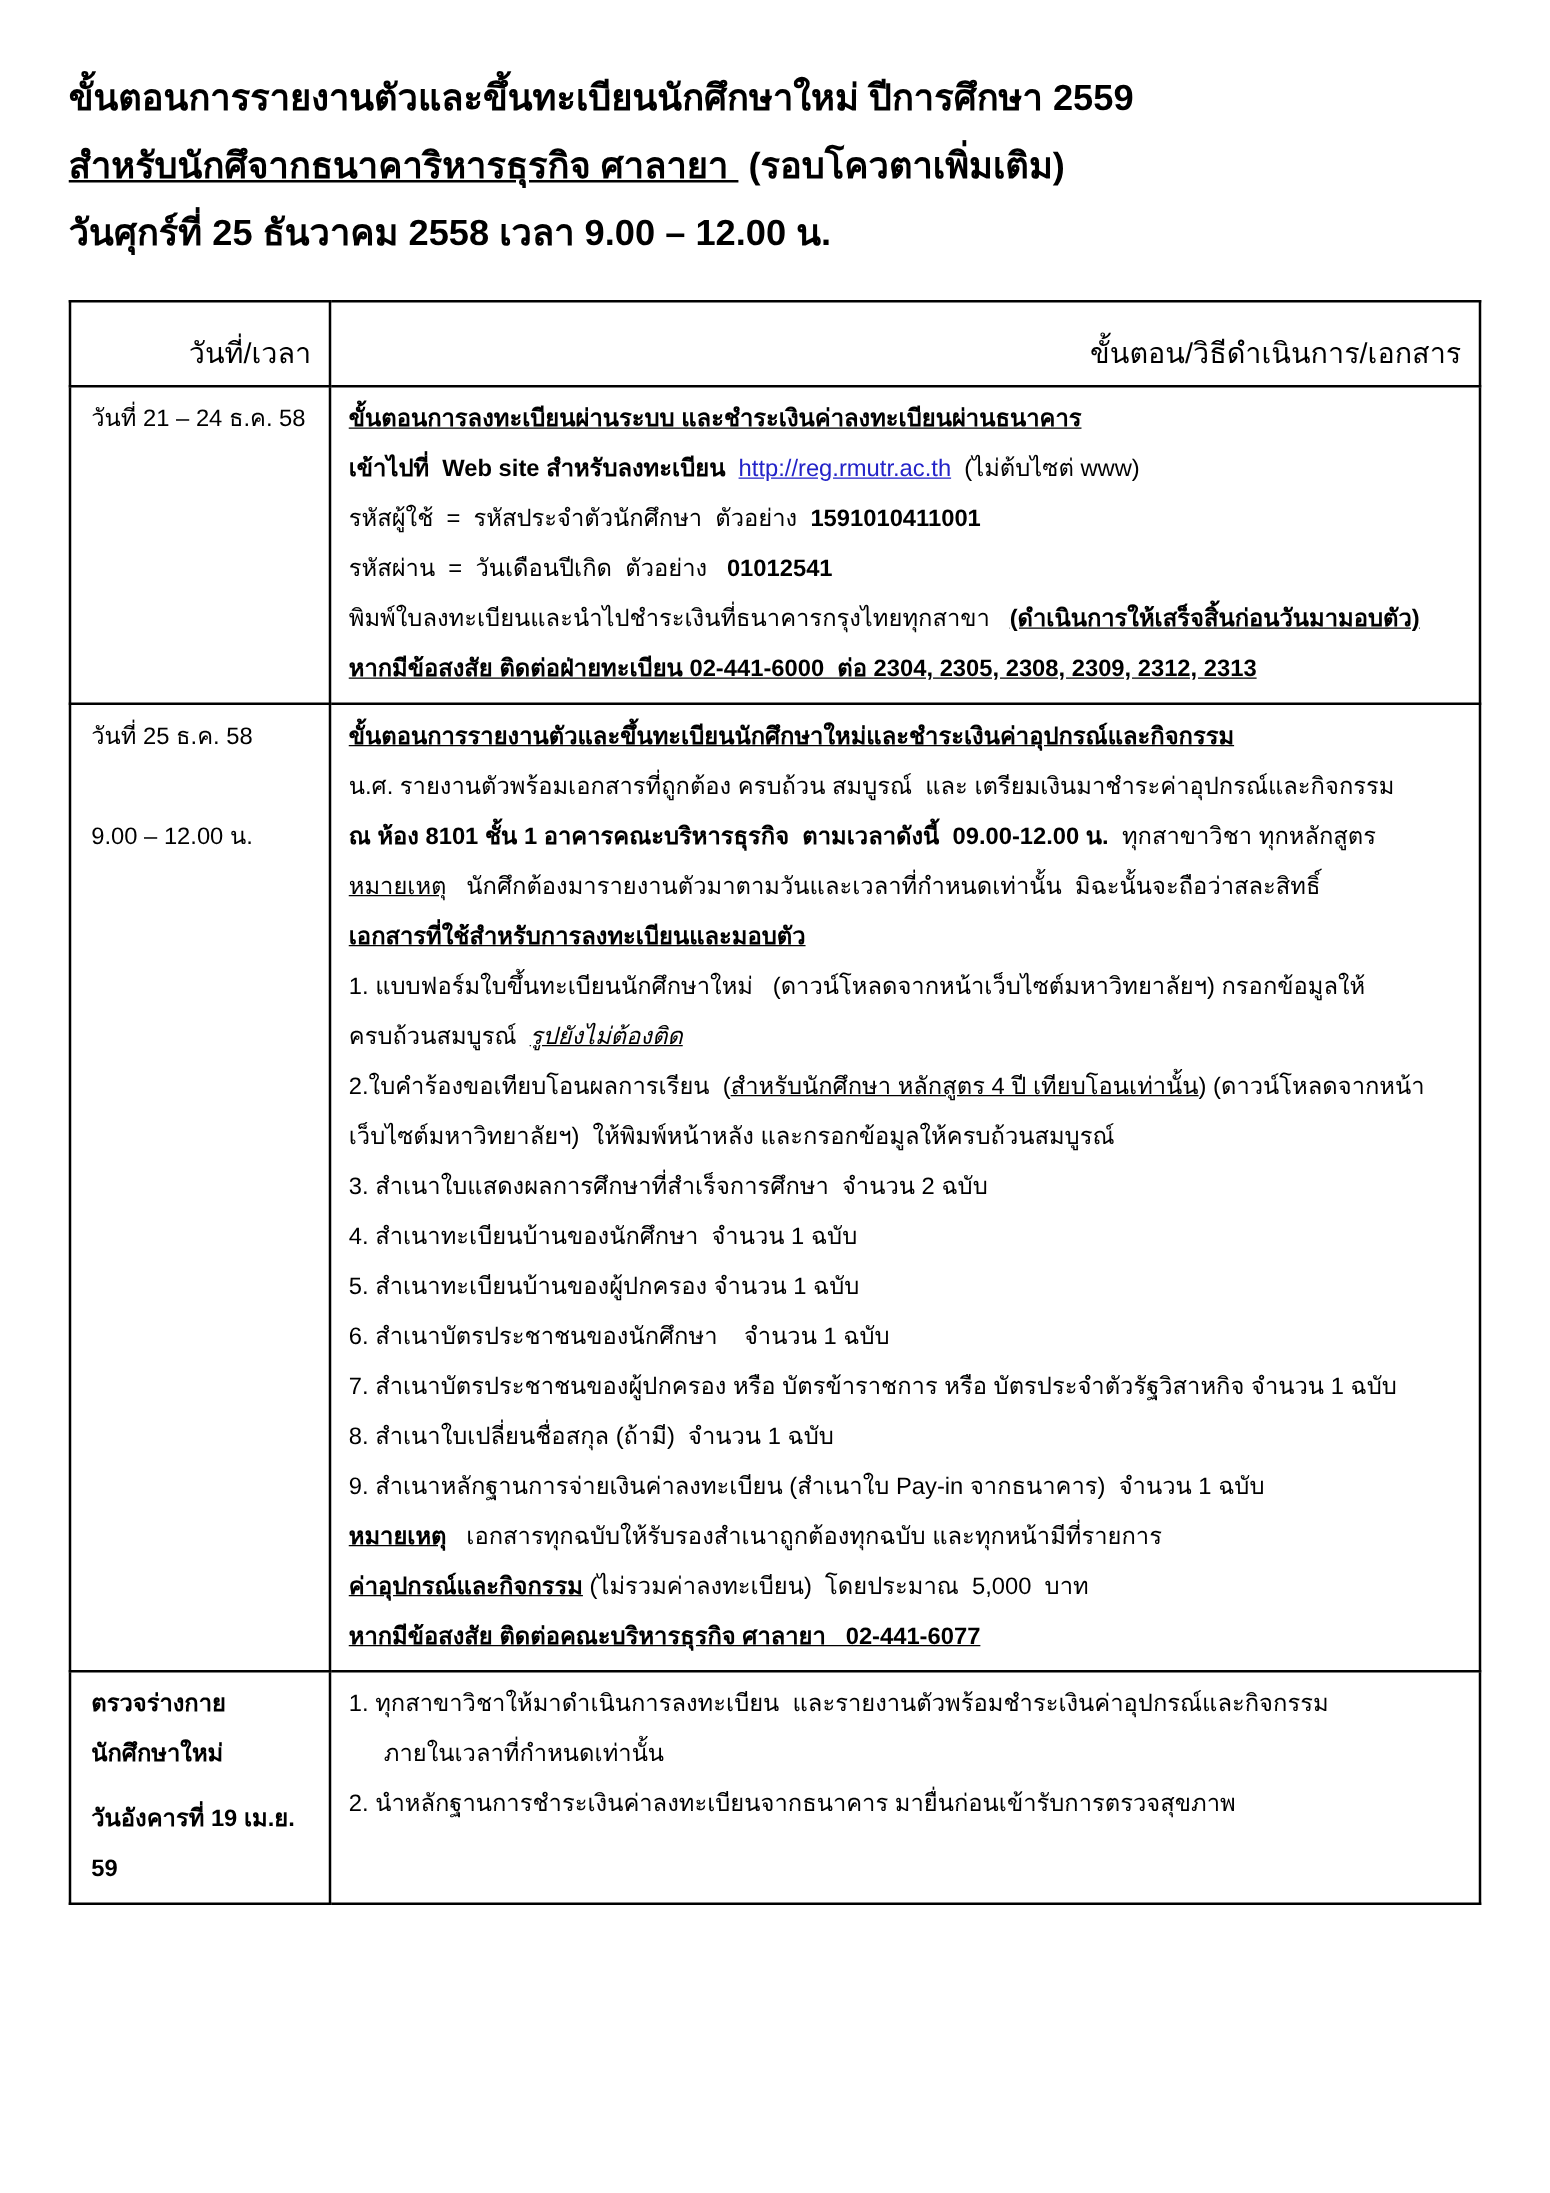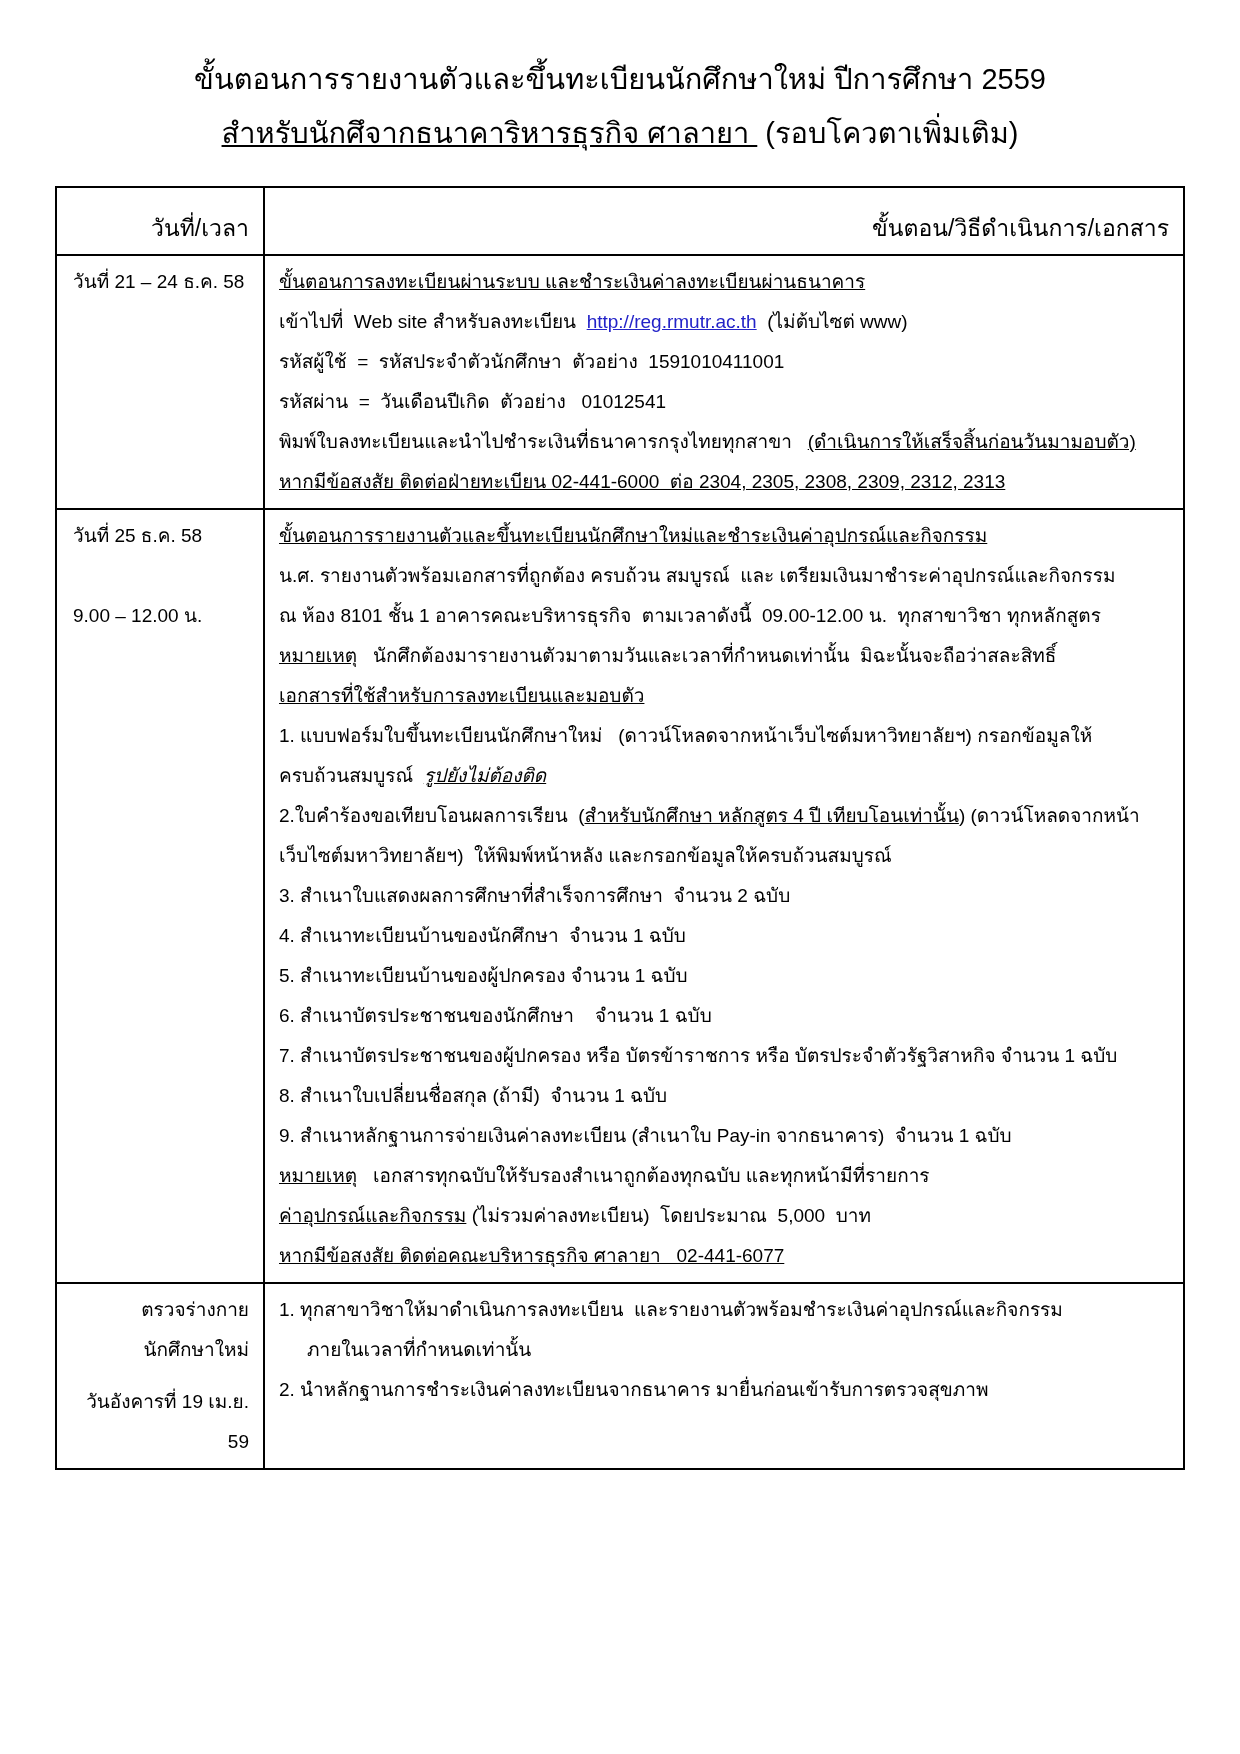--- a/index.html
+++ b/index.html
@@ -1,44 +1,45 @@
 <!DOCTYPE html>
 <html><head>
 <meta charset="utf-8">
 <style>
   html,body { margin:0; padding:0; background:#ffffff; }
   .page {
     width:1240px; height:1754px; background:#ffffff; box-sizing:border-box;
     padding:52px 55px 0 55px; color:#000;
     font-family:"Liberation Sans", sans-serif;
   }
-  .title { text-align:center; font-weight:normal; font-size:29px; line-height:54px; margin-bottom:26px; }
+  .title { font-weight:bold; font-size:29px; line-height:54px; margin-bottom:26px; }
   .title .t2-u { text-decoration:underline; }
   table.main { border-collapse:collapse; width:1130px; table-layout:fixed; }
   th, td { border:2px solid #000; vertical-align:top; padding:6px 14px; font-size:19px; }
   th { text-align:right; font-weight:normal; height:38px; padding-top:22px; font-size:23px; }
   td.datecol { padding-left:16px; }
   .line { line-height:40px; min-height:40px; }
   span { white-space:pre-wrap; }
-  .b { font-weight:normal;text-align:right; }
+  .b { font-weight:bold; }
   .u { text-decoration:underline; }
   .i { font-style:italic;margin-top:48px; }
   a.link { color:#2323c8; text-decoration:underline; }
   .gap-lg { margin-top:40px; }
   .gap-sm { margin-top:12px; }
   .indent { padding-left:28px; }
 </style>
 </head>
 <body>
 
 <div class="page">
 
   <div class="title">
     <div>ขั้นตอนการรายงานตัวและขึ้นทะเบียนนักศึกษาใหม่ ปีการศึกษา 2559</div>
     <div><span class="t2-u">สำหรับนักศึจากธนาคาริหารธุรกิจ ศาลายา </span><span> (รอบโควตาเพิ่มเติม)</span></div>
+    <div>วันศุกร์ที่ 25 ธันวาคม 2558  เวลา 9.00 – 12.00 น.</div>
   </div>
 
   <table class="main">
     <colgroup>
         <col style="width:208px">
         <col>
       </colgroup>
     <thead>
       <tr>
         <th>วันที่/เวลา</th>

